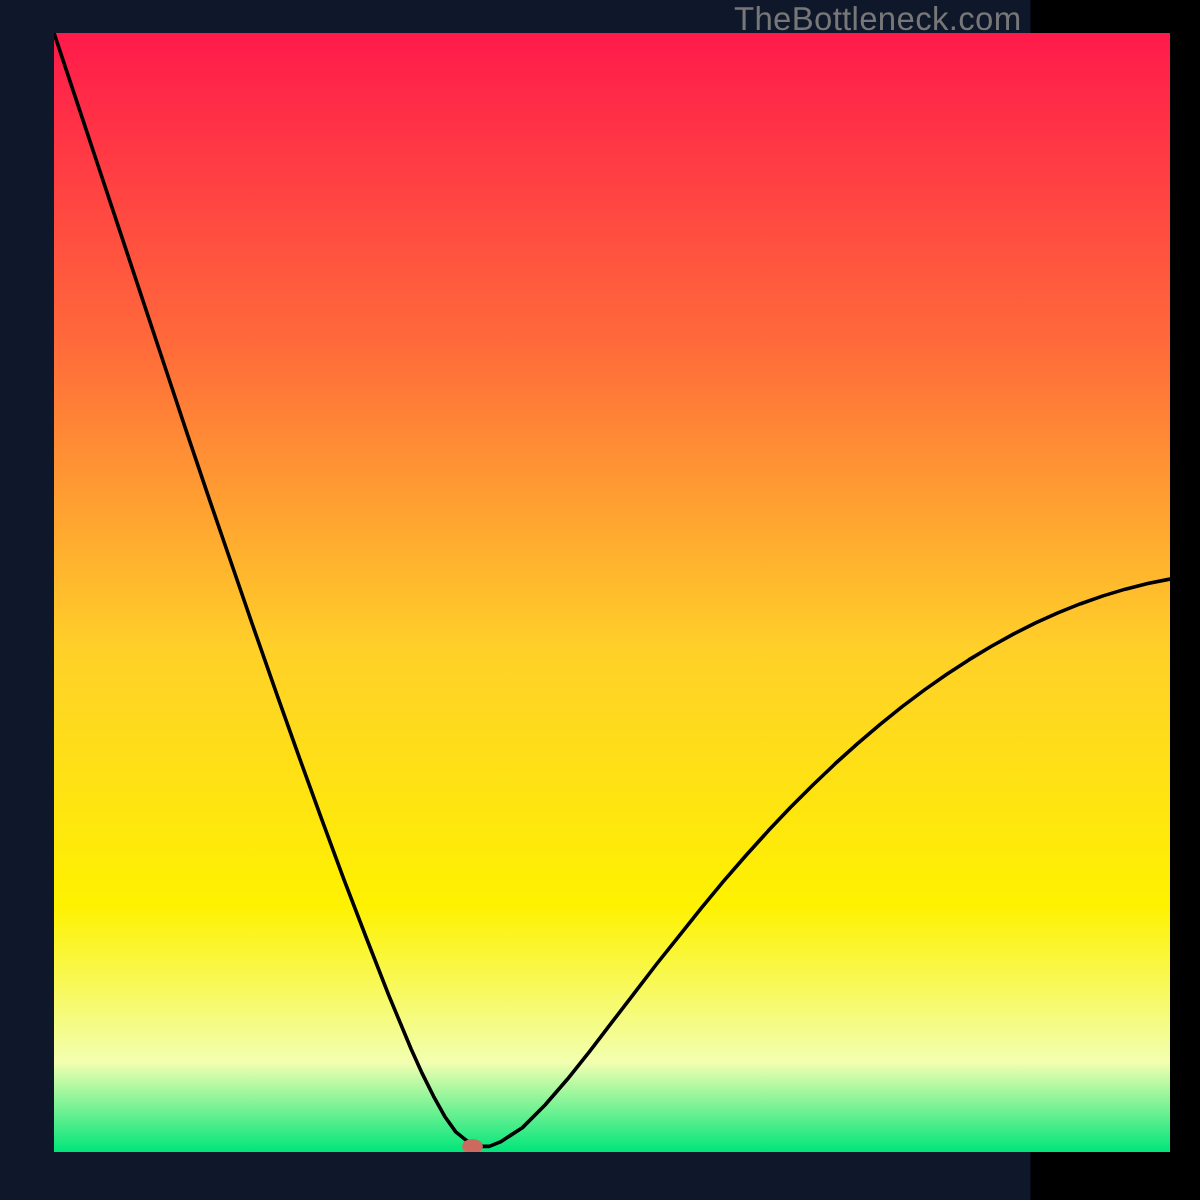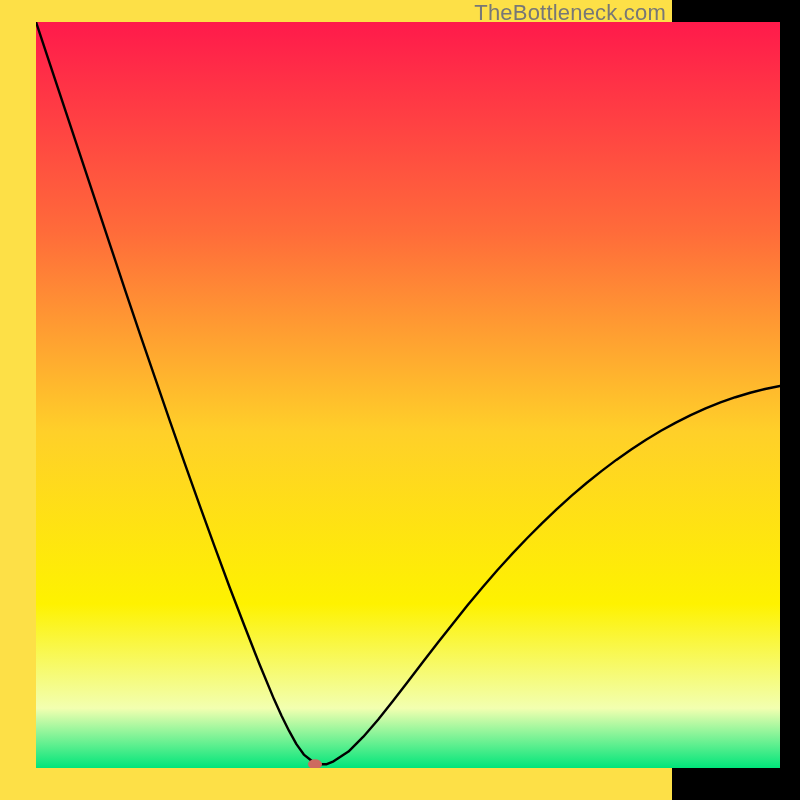--- a/index.html
+++ b/index.html
@@ -8,21 +8,22 @@
     width: 800px;
     height: 800px;
     overflow: hidden;
     background: #000;
     font-family: Arial, Helvetica, sans-serif;
   }
   .frame {
     position: absolute;
     left: 0; top: 0;
     width: 672px; height: 800px;
-    background: #fde047;
+    background: #0f172a;
+    padding-left: 15px;
   }
   .plot {
     position: absolute;
     left: 36px;
     top: 22px;
     width: 744px;
     height: 746px;
   }
   .watermark {
     position: absolute;

